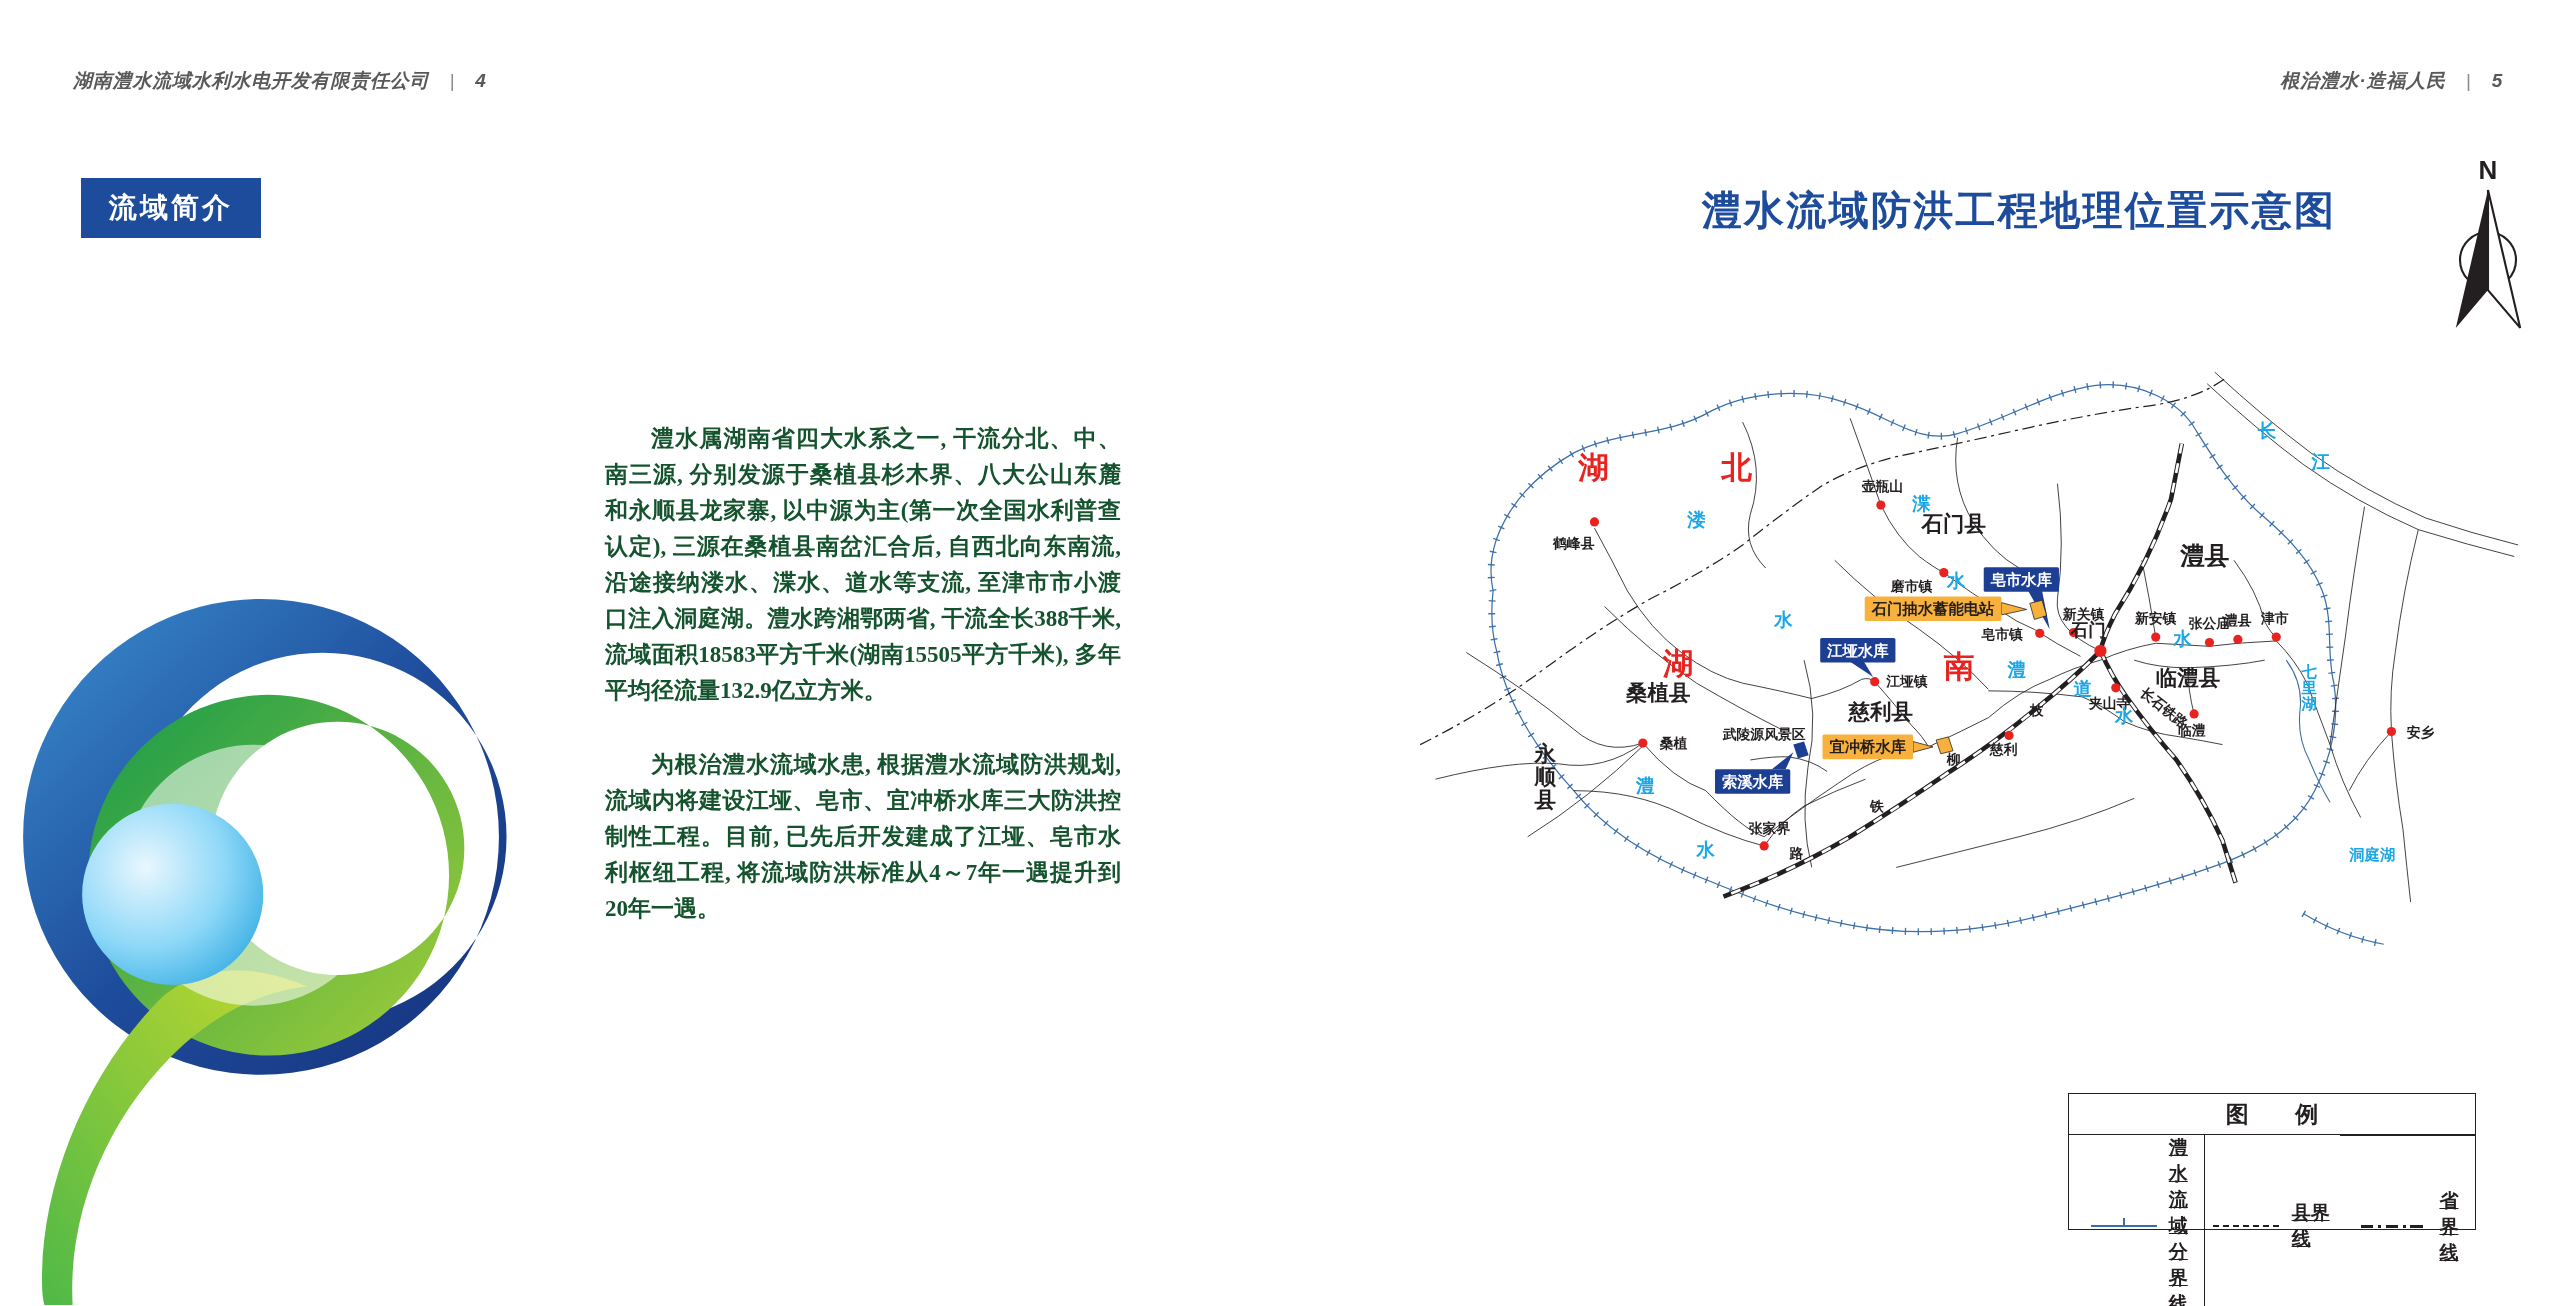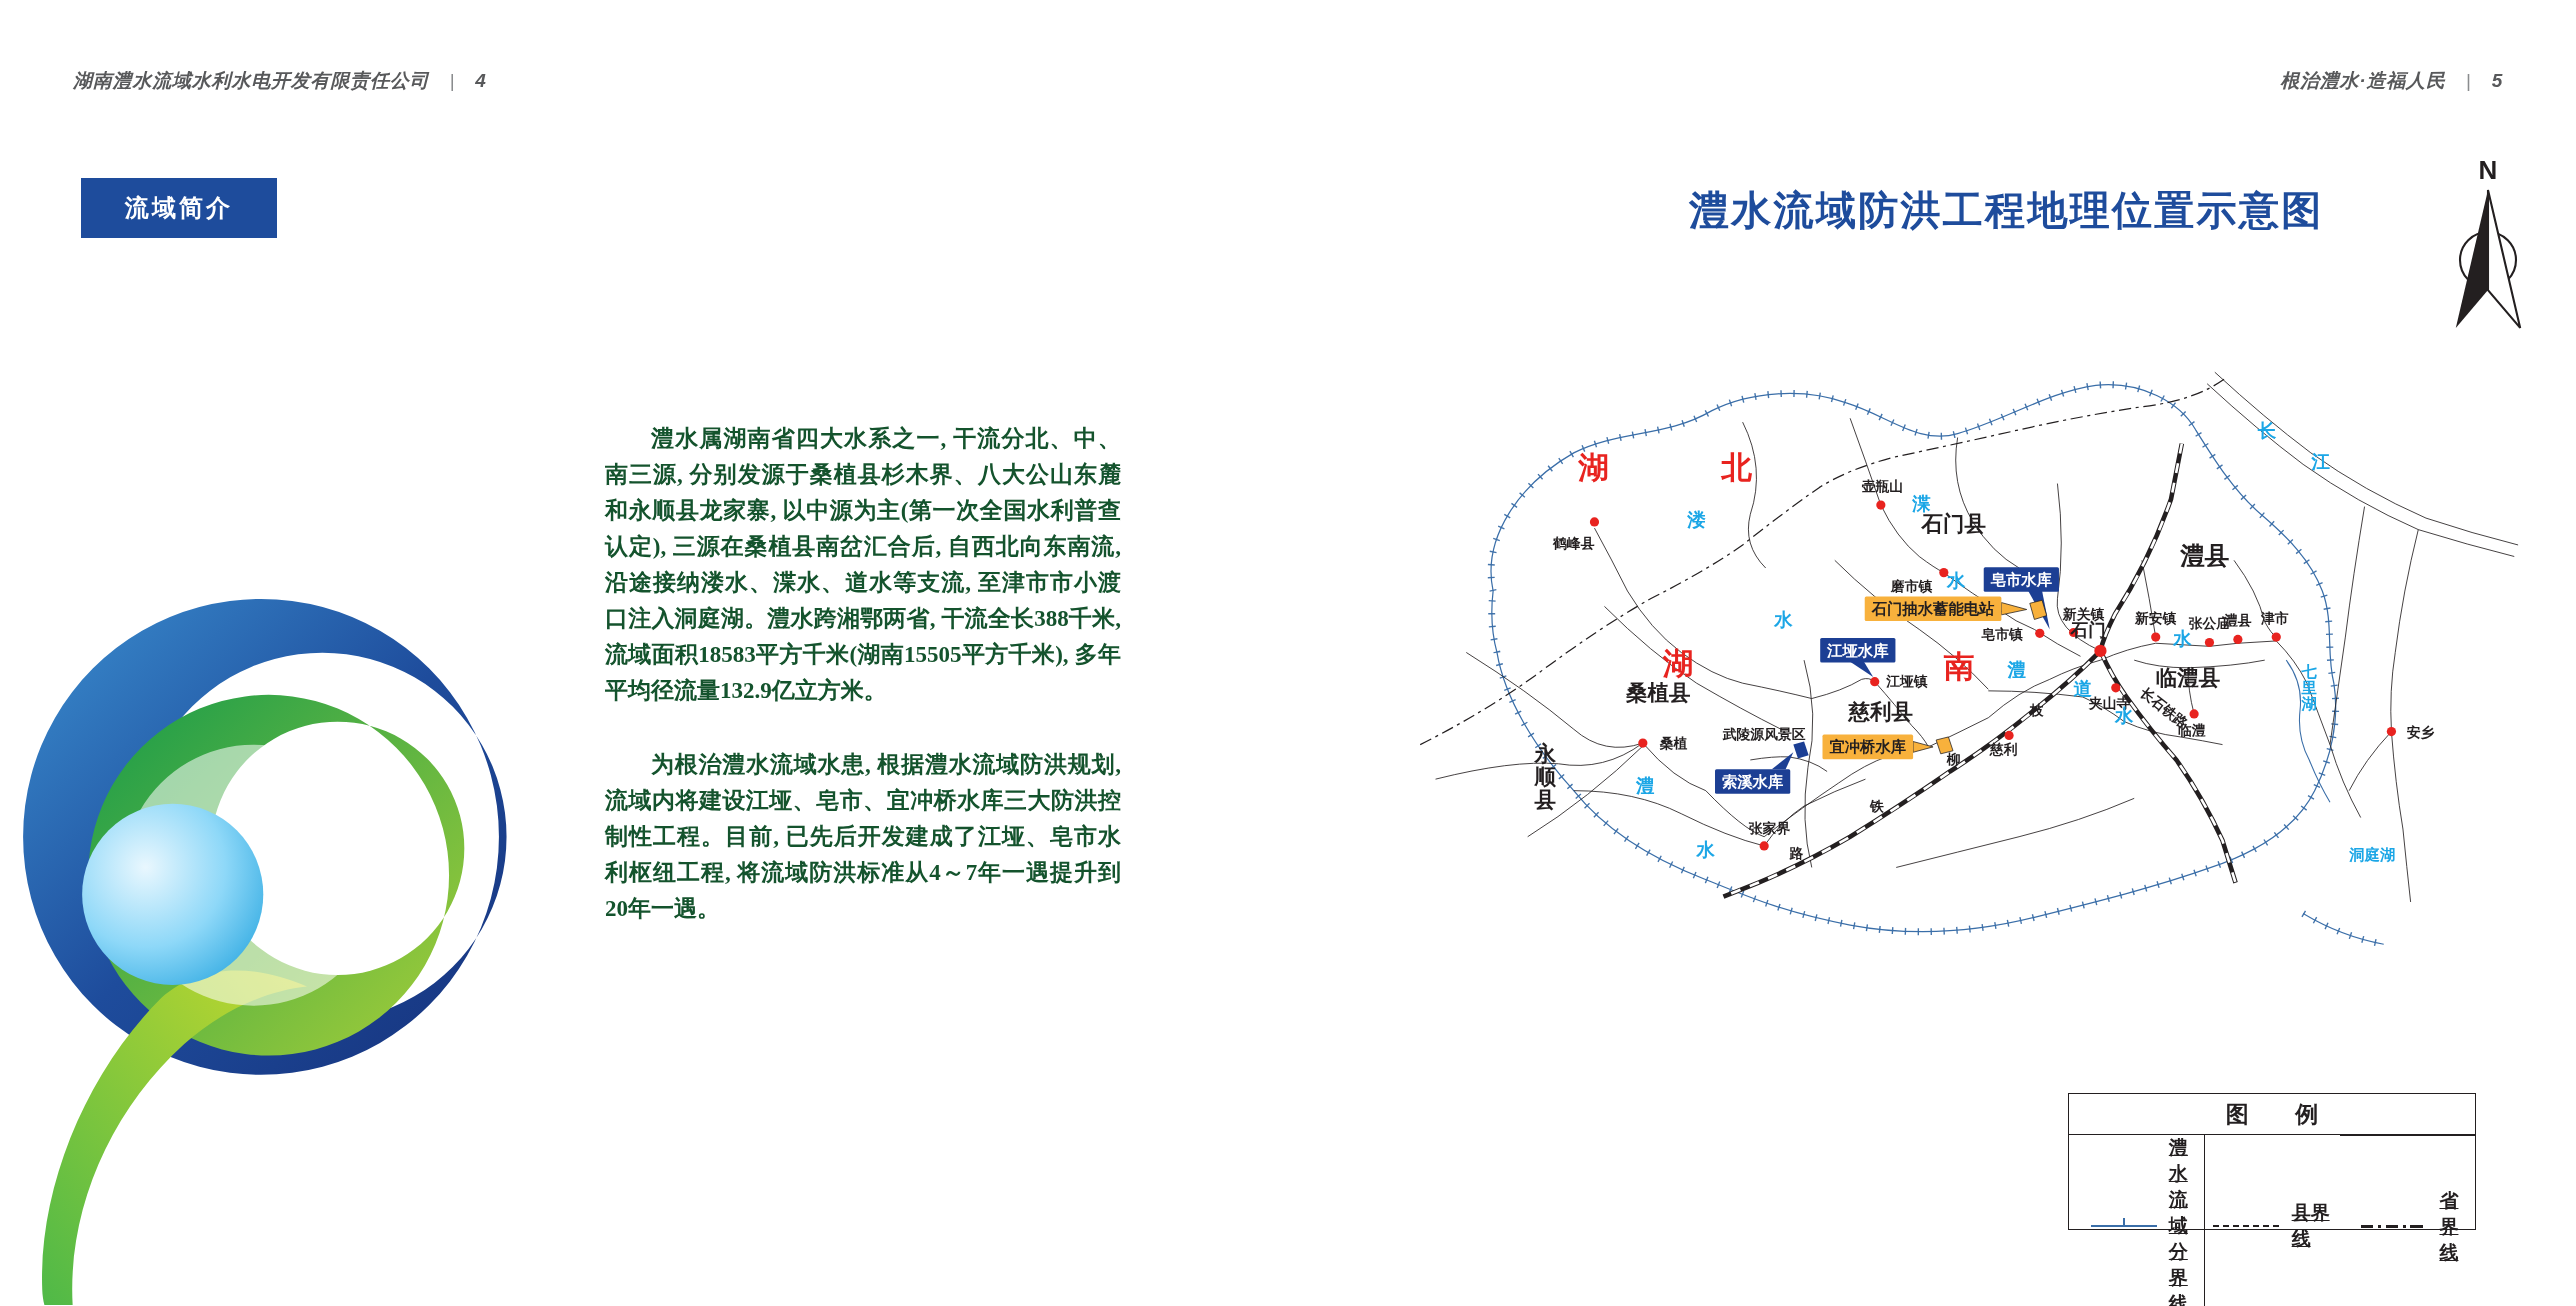--- a/index.html
+++ b/index.html
@@ -3,29 +3,29 @@
 <meta charset="utf-8">
 <style>
   html,body{margin:0;padding:0;background:#fff;}
   body{width:2576px;height:1306px;position:relative;overflow:hidden;
        font-family:"Liberation Sans","DejaVu Sans",sans-serif;color:#231f20;}
   .hdr{position:absolute;top:68px;font-size:19px;font-weight:700;color:#58595b;letter-spacing:0.8px;font-style:italic;}
   .hdr-left{left:73px;}
   .hdr-right{left:2042px;width:461px;text-align:right;}
   .hdr .sep{margin:0 14px;color:#8a8c8e;font-weight:400;}
   
-  .section-box{position:absolute;left:81px;top:178px;width:196px;height:60px;background:#1e4c9c;
-    color:#fff;font-size:24px;font-weight:700;display:flex;align-items:center;justify-content:center;letter-spacing:3.1px;}
+  .section-box{position:absolute;left:81px;top:178px;width:180px;height:60px;background:#1e4c9c;
+    color:#fff;font-size:28px;font-weight:700;display:flex;align-items:center;justify-content:center;letter-spacing:3.1px;}
   .body-text{position:absolute;left:605px;top:421px;width:516px;
     font-family:"Liberation Serif","DejaVu Serif",serif;font-weight:700;font-size:23px;line-height:36px;
     text-align:justify;color:#14532d;}
   .body-text p{margin:0 0 38px 0;text-indent:2em;}
   .logo-wrap{position:absolute;left:-31px;top:384px;width:630px;height:921px;}
   
-  .map-title{position:absolute;left:1689px;top:183px;width:660px;
+  .map-title{position:absolute;left:1689px;top:183px;width:660px;text-align:center;
     font-size:40px;font-weight:700;color:#1e4c9c;letter-spacing:2.3px;}
   .compass{position:absolute;left:2442px;top:157px;width:92px;height:184px;text-align:center;}
   .compass .n{font-size:26px;font-weight:700;color:#231f20;line-height:26px;}
   .map-wrap{position:absolute;left:1420px;top:330px;width:1129px;height:691px;}
   .map-wrap svg{position:absolute;left:0;top:0;}
   
   text{text-anchor:middle;font-family:"Liberation Sans","DejaVu Sans",sans-serif;}
   .mt-prov{fill:#e8231f;font-size:40px;font-weight:700;letter-spacing:2px;}
   .mt-county{fill:#231f20;font-size:28px;font-weight:700;}
   .mt-county-lg{fill:#231f20;font-size:32px;font-weight:700;}

